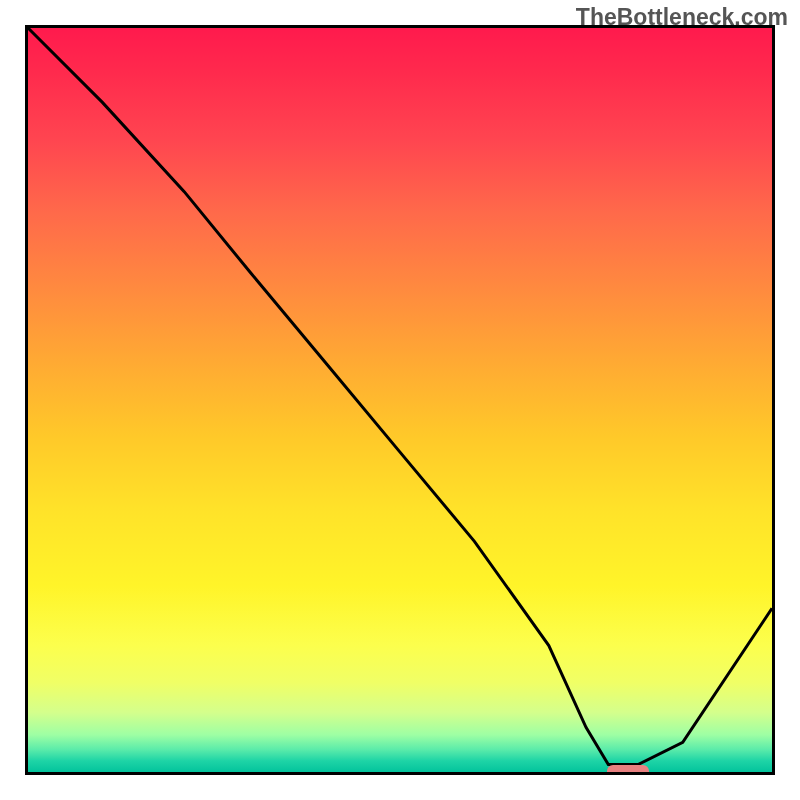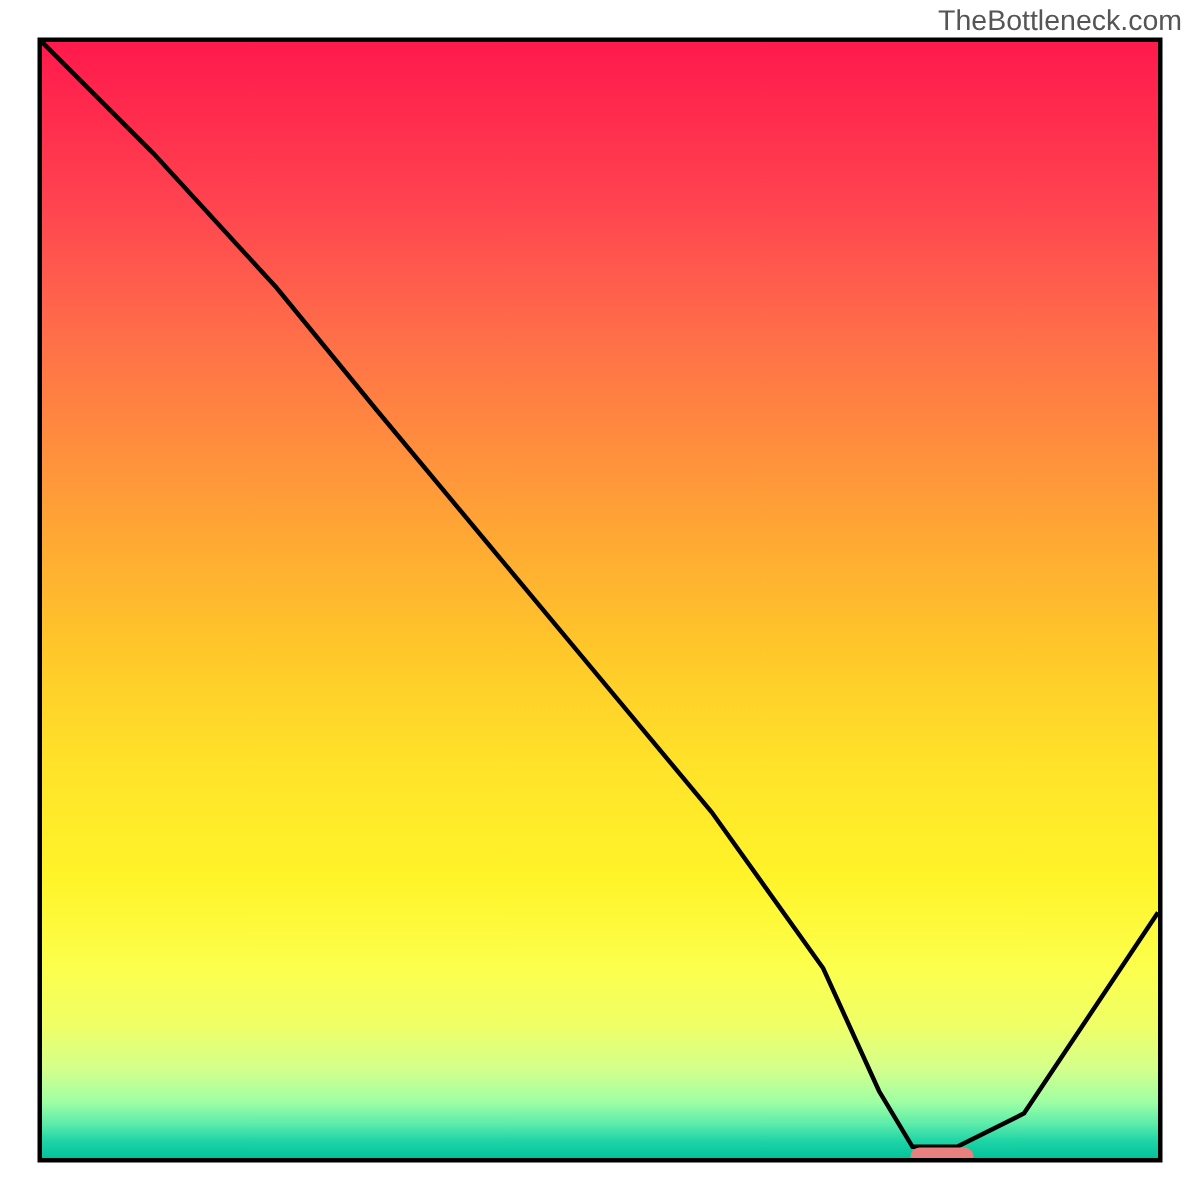--- a/index.html
+++ b/index.html
@@ -7,22 +7,22 @@
     width: 800px;
     height: 800px;
     background: #ffffff;
     position: relative;
     font-family: Arial, sans-serif;
   }
   .watermark {
     position: absolute;
     top: 4px;
     right: 12px;
-    font-size: 19px;
-    font-weight: normal;
+    font-size: 23px;
+    font-weight: bold;
     color: #555555;
     z-index: 10;
   }
   .chart-container {
     position: absolute;
     top: 25px;
     left: 25px;
     width: 750px;
     height: 750px;
     border: 3px solid #000000;

